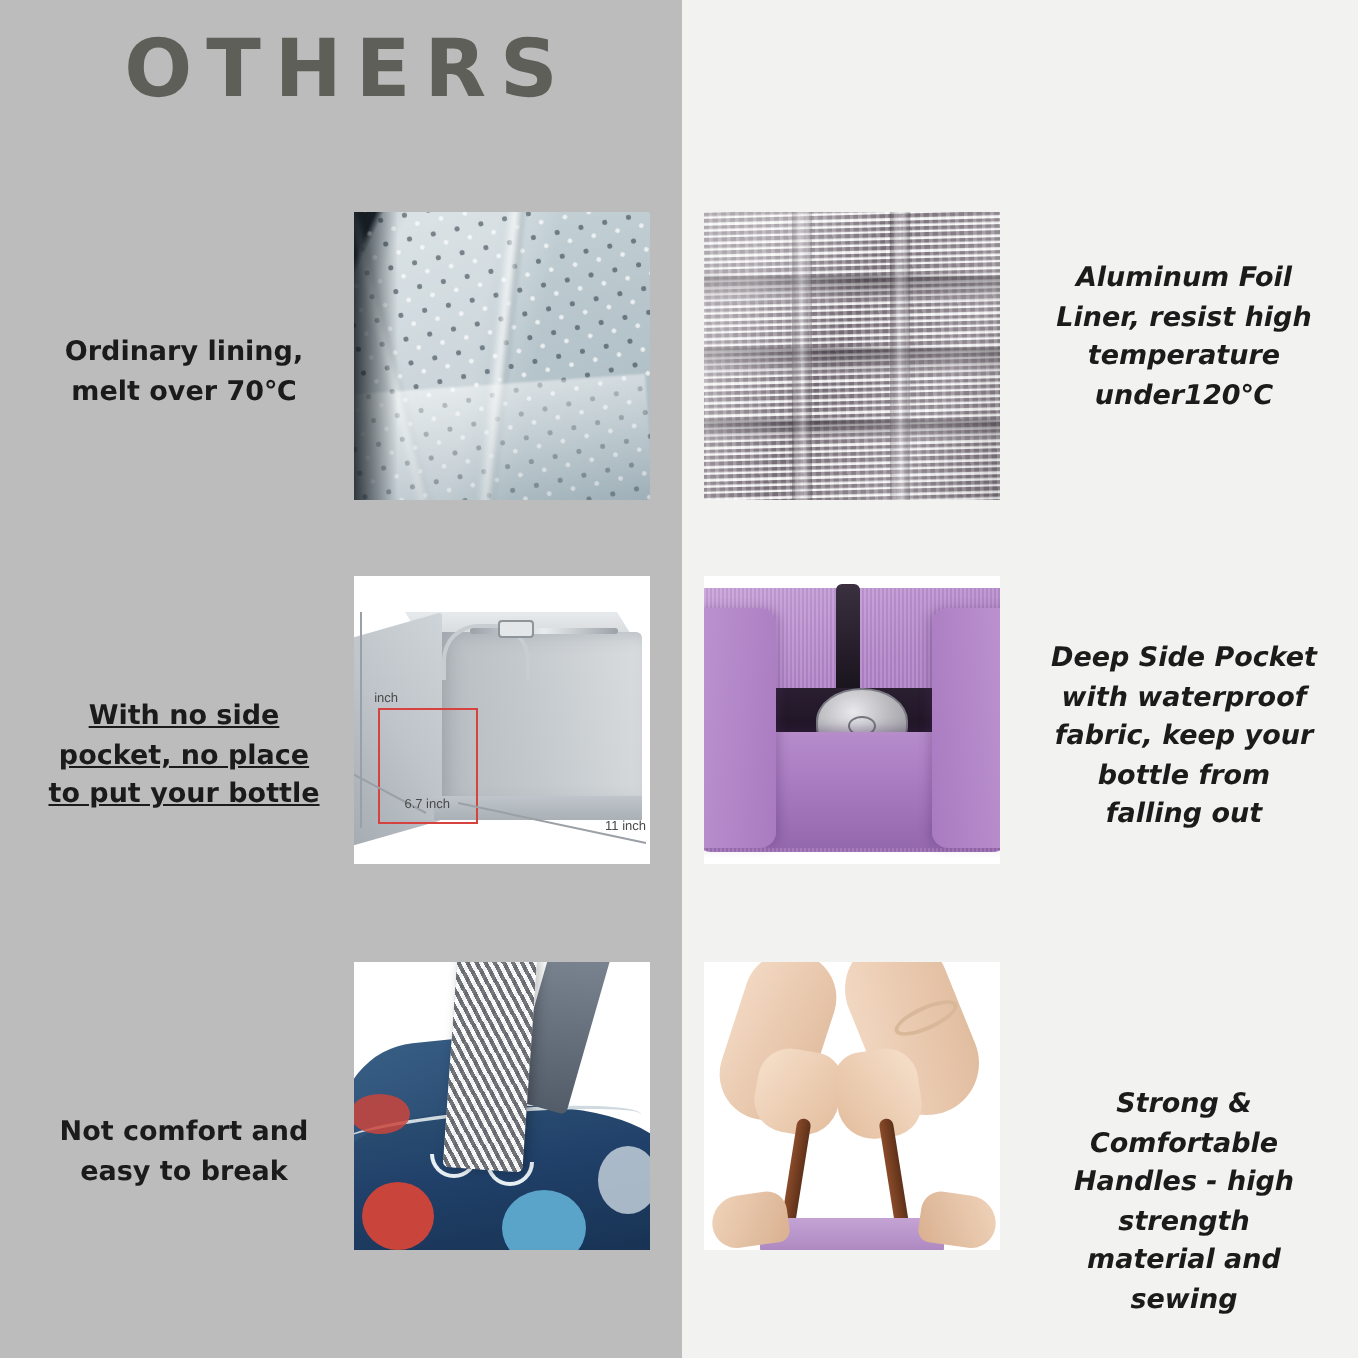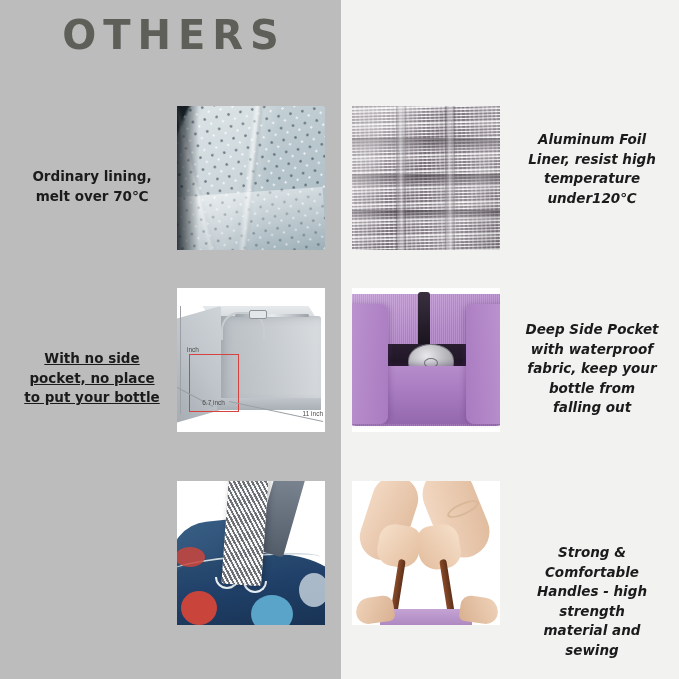--- a/index.html
+++ b/index.html
@@ -256,20 +256,21 @@
       <div class="can"></div>
       <div class="cantab"></div>
       <div class="pocket"></div>
       <div class="flapL"></div>
       <div class="flapR"></div>
     </div>
   </div>
 
   <div class="txt txt-r" style="top:320px;">Deep Side Pocket<br>with waterproof<br>fabric, keep your<br>bottle from<br>falling out</div>
 
+  <div class="txt txt-l" style="top:533px;">Not comfort and<br>easy to break</div>
 
   <div class="photo photo-l" style="top:481px;">
     <div class="inner p3l">
       <div class="bagnavy2"></div>
       <div class="bagnavy"></div>
       <div class="rim"></div>
       <div class="blob bl1"></div>
       <div class="blob bl2"></div>
       <div class="blob bl3"></div>
       <div class="blob bl4"></div>

